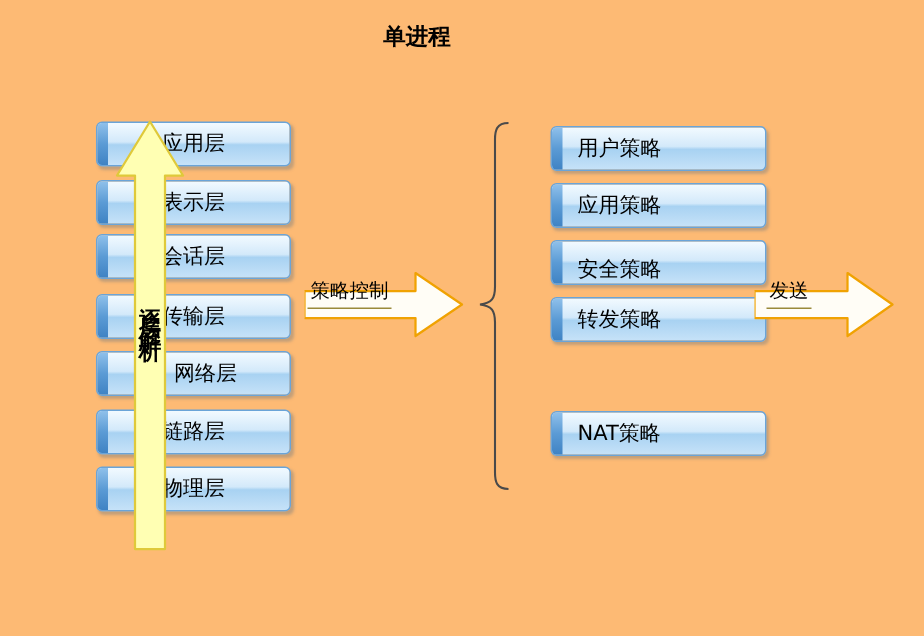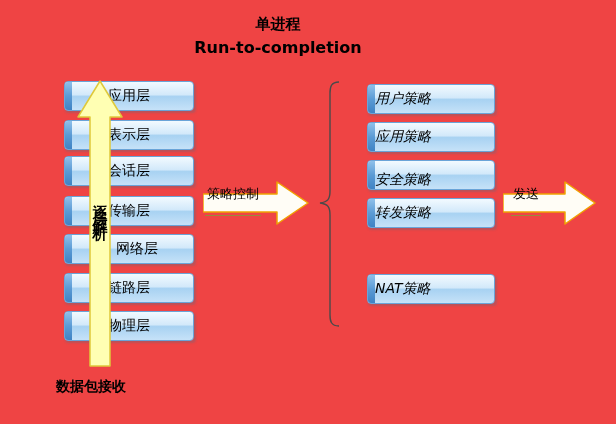--- a/index.html
+++ b/index.html
@@ -1,61 +1,60 @@
 <!DOCTYPE html>
 <html><head>
 <meta charset="utf-8">
 <style>
   html,body{margin:0;padding:0;background:#ffffff;}
   body{font-family:"DejaVu Sans","Liberation Sans",sans-serif;color:#000;}
-  .canvas{position:relative;width:616px;height:424px;background:#ef4444;overflow:hidden;}
+  .canvas{position:relative;width:616px;height:424px;background:#fdba74;overflow:hidden;}
 
   .title{position:absolute;left:98px;top:12px;width:360px;text-align:center;line-height:24px;}
   .title .t1{font-size:15px;font-weight:bold;}
   .title .t2{font-size:16px;font-weight:bold;}
 
   .layer-box{
     position:absolute;width:130px;height:30px;box-sizing:border-box;
     border:1px solid #6aa4d8;border-radius:4px;
     background:linear-gradient(to bottom,#f2faff 0%,#d3e9fa 45%,#a8d2f2 52%,#c6e2f8 100%);
     box-shadow:1.5px 2px 2px rgba(90,110,130,0.35);
     display:flex;align-items:center;justify-content:center;
     font-size:14px;z-index:1;
   }
   .layer-box::before{
     content:"";position:absolute;left:0;top:0;bottom:0;width:7px;
     border-radius:3px 0 0 3px;
     background:linear-gradient(to bottom,#8fc0ea 0%,#5b9bd5 50%,#3f83c4 100%);
   }
-  .policy-box{width:128px;justify-content:flex-start;padding-left:7px;font-style:italic;}
+  .policy-box{width:144px;justify-content:flex-start;padding-left:17px;}
 
   .up-arrow-svg{position:absolute;left:76px;top:79px;z-index:2;}
   .vtext{
     position:absolute;left:90px;top:193px;z-index:3;
     writing-mode:vertical-rl;text-orientation:upright;
     font-size:15px;letter-spacing:7px;font-weight:bold;
   }
   .caption{position:absolute;left:56px;top:378px;font-size:14px;font-weight:bold;}
 
   .flow-arrow-svg{position:absolute;z-index:1;}
   .arrow-label{
     position:absolute;z-index:4;font-size:13px;
-    padding:0 2px 12px 2px;border-bottom:1px solid #9a8a3a;
+    padding:0 2px 2px 2px;border-bottom:1px solid #9a8a3a;
     background:transparent;white-space:nowrap;
   }
   .brace-svg{position:absolute;left:317px;top:79px;z-index:1;}
 </style>
 </head>
 <body>
 
 <div class="canvas">
 
   <div class="title">
     <div class="t1">单进程</div>
-    <div class="t2">Run-to-completion</div>
   </div>
 
   <div class="layer-box" style="left:64px;top:81px;">
       <span>应用层</span>
     </div>
   <div class="layer-box" style="left:64px;top:120px;">
       <span>表示层</span>
     </div>
   <div class="layer-box" style="left:64px;top:156px;">
       <span>会话层</span>
@@ -71,21 +70,20 @@
     </div>
   <div class="layer-box" style="left:64px;top:311px;">
       <span>物理层</span>
     </div>
 
   <svg class="up-arrow-svg" width="48" height="290" viewBox="0 0 48 290">
     <polygon points="24,2 46,38 34,38 34,287 14,287 14,38 2,38" fill="#ffffb3" stroke="#dfc93a" stroke-width="1.5" stroke-linejoin="round"></polygon>
   </svg>
   <div class="vtext">逐层解析</div>
 
-  <div class="caption">数据包接收</div>
 
   <svg class="flow-arrow-svg" style="left:203px;top:179px;" width="108" height="48" viewBox="0 0 108 48">
     <polygon points="0,15 74,15 74,3 105,24 74,45 74,33 0,33" fill="#fffdf6" stroke="#f0a202" stroke-width="1.5" stroke-linejoin="round"></polygon>
   </svg>
   <div class="arrow-label" style="left:205px;top:185px;">策略控制</div>
 
   <svg class="brace-svg" width="26" height="250" viewBox="0 0 26 250">
     <path d="M 22,3 C 14,3 13,8 13,14 L 13,112 C 13,120 11,123 3,124 C 11,125 13,128 13,136 L 13,236 C 13,242 14,247 22,247" fill="none" stroke="#4a4a4a" stroke-width="1.4"></path>
   </svg>
 

